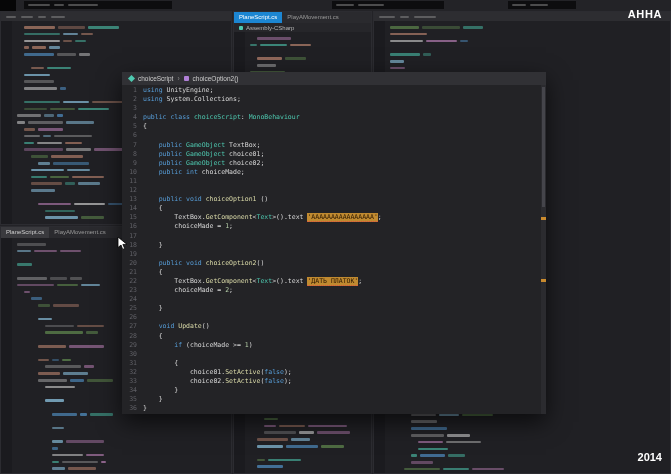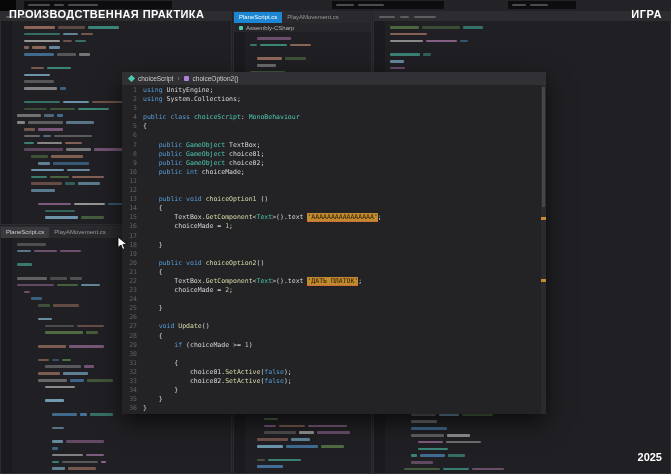--- a/index.html
+++ b/index.html
@@ -819,17 +819,16 @@
       <div class="thumb"></div>
       <div class="mark m1"></div>
       <div class="mark m2"></div>
     </div>
   </div>
 
   <svg class="cursor" width="12" height="15" viewBox="0 0 12 15">
     <path d="M1,1 L1,11.5 L4,9 L5.7,13.4 L7.7,12.5 L5.9,8.4 L10,8.4 Z" fill="#ffffff" stroke="#000000" stroke-width="0.8"></path>
   </svg>
 
-  <div class="ov" id="t-title">ПРОИЗВОДСТВЕННАЯ ПРАКТИКА</div>
-  <div class="ov" id="t-game">ИГРА</div>
-  <div class="ov" id="t-year">2025</div>
+  <div class="ov" id="t-game">АННА</div>
+  <div class="ov" id="t-year">2014</div>
 
 </div>
 
 </body></html>

